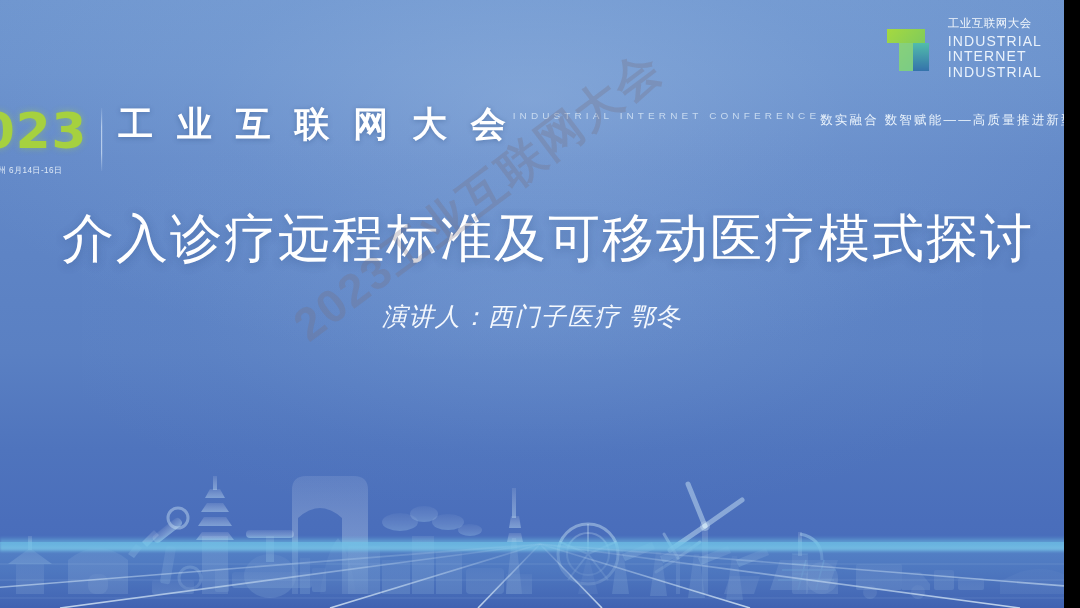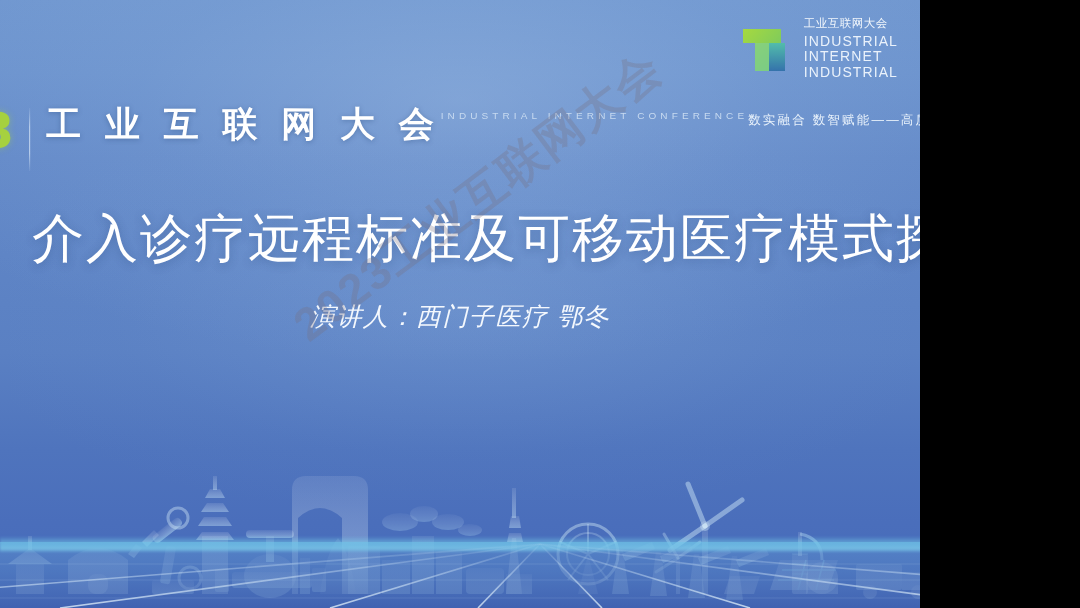--- a/index.html
+++ b/index.html
@@ -6,21 +6,21 @@
     margin: 0;
     padding: 0;
     background: #000;
   }
   body {
     font-family: "Liberation Sans", sans-serif;
   }
 
   #slide {
     position: relative;
-    width: 920px;
+    width: 1064px;
     height: 608px;
     overflow: hidden;
     background: linear-gradient(to bottom,
         #6f96cf 0%,
         #6b92cd 12%,
         #6389c8 26%,
         #5e84c5 42%,
         #5a80c3 58%,
         #4f74bd 74%,
         #4a6ebb 86%,

